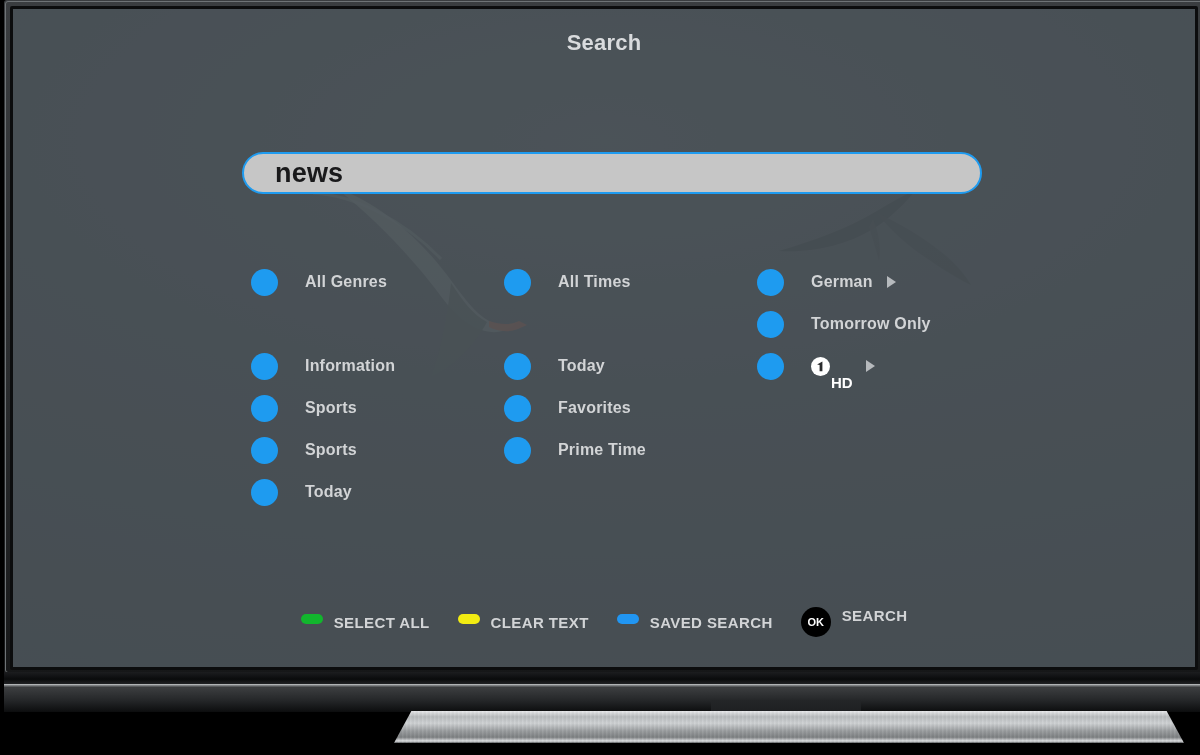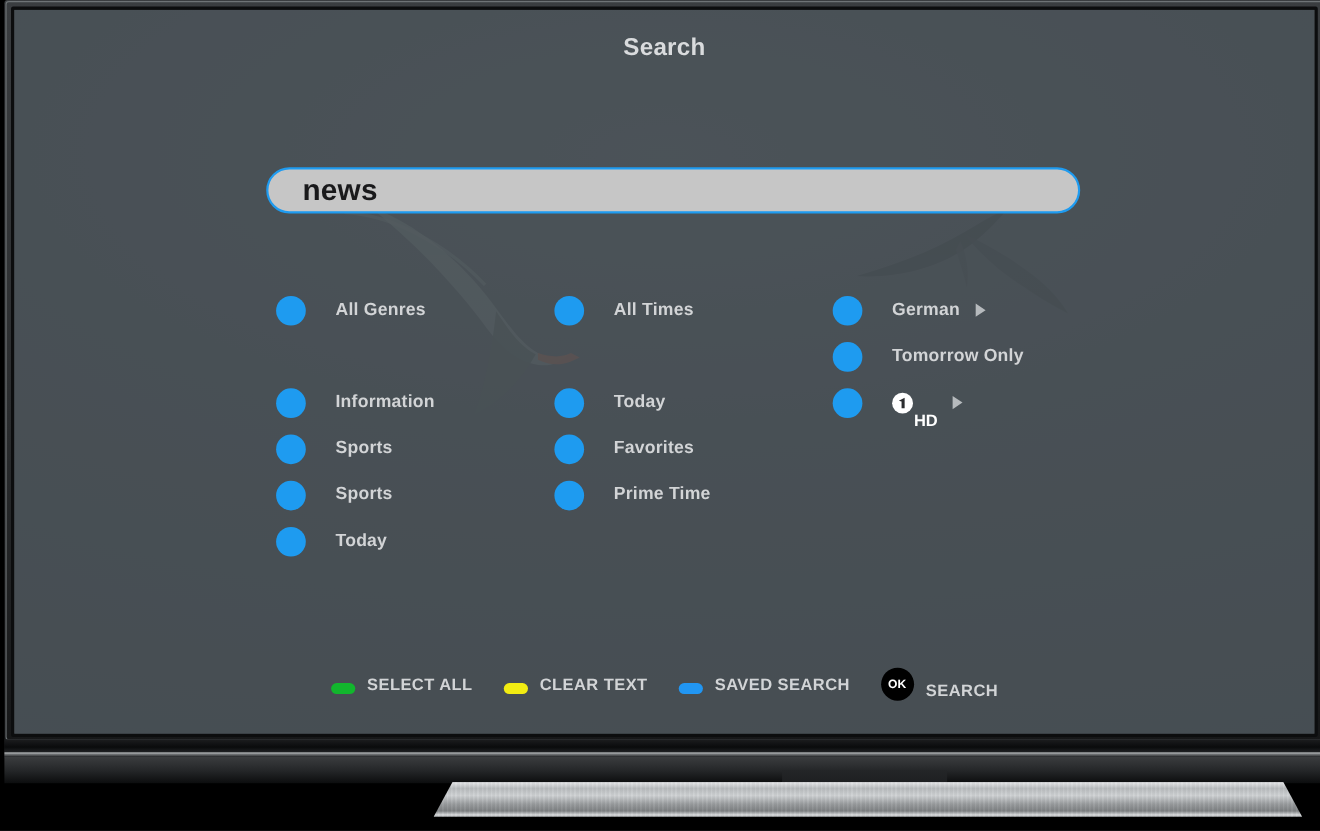--- a/index.html
+++ b/index.html
@@ -224,21 +224,21 @@
   #footer-bar {
     position: absolute;
     left: 0; top: 598px;
     width: 1182px;
     display: flex;
     align-items: center;
     justify-content: center;
   }
   .footer-item {
     display: flex;
-    align-items: flex-end;
+    align-items: flex-start;
     margin-right: 28px;
   }
   .footer-item:last-child { margin-right: 0; }
 
   .key-pill {
     width: 22px; height: 10px;
     border-radius: 5px;
     flex: 0 0 auto;
   }
   .key-green  { background: #12b62d; }

